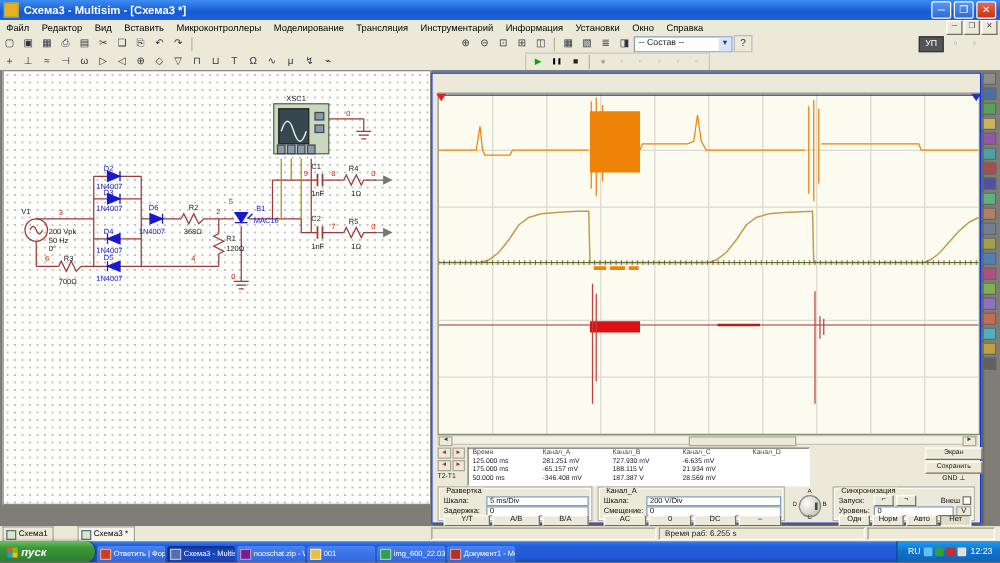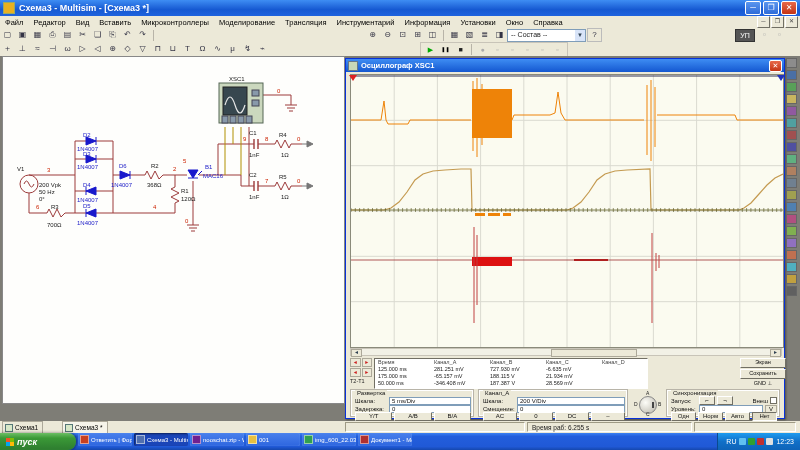--- a/index.html
+++ b/index.html
@@ -97,21 +97,21 @@
   .chk{width:5px;height:5px;background:#fff;border:1px solid #716F64;flex:none;}
   
   #statusstrip{position:absolute;left:0;top:421px;width:800px;height:12px;background:#ECE9D8;font-size:7px;}
   .sheet-tab{position:absolute;top:0;height:11px;background:#ECE9D8;border:1px solid #ACA899;border-bottom:none;
     font-size:6.5px;line-height:10px;padding:0 4px 0 2px;display:flex;align-items:center;gap:2px;}
   .sheet-tab .ticon{width:6px;height:6px;background:#D8E8C8;border:1px solid #577;}
   .status-panel{position:absolute;top:1px;height:10px;border:1px solid;border-color:#9E9A85 #fff #fff #9E9A85;
     font-size:6.5px;line-height:9px;padding-left:4px;box-sizing:border-box;color:#222;}
   
   #taskbar{position:absolute;left:0;top:433px;width:800px;height:17px;
-    background:linear-gradient(180deg,#3C81F3 0%,#235EDC 20%,#2059D6 80%,#1547AE 100%);display:flex;align-items:flex-start;}
+    background:linear-gradient(180deg,#3C81F3 0%,#235EDC 20%,#2059D6 80%,#1547AE 100%);display:flex;align-items:flex-end;}
   #start-btn{width:76px;height:17px;border-radius:0 8px 8px 0;
     background:linear-gradient(180deg,#6CBF64 0%,#3B9937 30%,#2F8030 90%);
     color:#fff;font-weight:bold;font-style:italic;font-size:9px;display:flex;align-items:center;gap:3px;
     padding-left:6px;box-sizing:border-box;flex:none;box-shadow:1px 0 3px rgba(0,0,0,.5);}
   .winflag{width:8px;height:8px;display:grid;grid-template-columns:4px 4px;grid-template-rows:4px 4px;flex:none;}
   .winflag i{display:block;}
   .task-item{width:54px;height:13px;margin-left:2px;border-radius:2px;background:linear-gradient(180deg,#4980EC,#2E66DF);
     box-shadow:inset 0 0 1px #7FA8F4;color:#fff;font-size:6px;line-height:12px;display:flex;align-items:center;
     gap:2px;padding:0 2px;box-sizing:border-box;overflow:hidden;white-space:nowrap;flex:none;}
   .task-item.active{background:#1A45B8;box-shadow:inset 1px 1px 2px rgba(0,0,0,.5);}
@@ -330,25 +330,20 @@
             <text x="246" y="142" class="blk">1nF</text>
             <text x="262" y="126" class="red">7</text>
             <text x="276" y="122" class="blk">R5</text>
             <text x="278" y="142" class="blk">1Ω</text>
             <text x="294" y="126" class="red">0</text>
           </g>
       </svg>
     </div>
 
     <div id="scope">
-      <div id="scope-title">
-        <span class="appicon"></span>
-        <span>Осциллограф XSC1</span>
-        <span id="scope-close">✕</span>
-      </div>
 
       <div id="screen">
         <svg id="wave-svg" width="432" height="272" viewBox="0 0 432 272">
             <line x1="43.2" y1="0" x2="43.2" y2="272" stroke="#DADAD0" stroke-width="1"></line>
             <line x1="86.4" y1="0" x2="86.4" y2="272" stroke="#DADAD0" stroke-width="1"></line>
             <line x1="129.6" y1="0" x2="129.6" y2="272" stroke="#DADAD0" stroke-width="1"></line>
             <line x1="172.8" y1="0" x2="172.8" y2="272" stroke="#DADAD0" stroke-width="1"></line>
             <line x1="216" y1="0" x2="216" y2="272" stroke="#DADAD0" stroke-width="1"></line>
             <line x1="259.2" y1="0" x2="259.2" y2="272" stroke="#DADAD0" stroke-width="1"></line>
             <line x1="302.4" y1="0" x2="302.4" y2="272" stroke="#DADAD0" stroke-width="1"></line>

